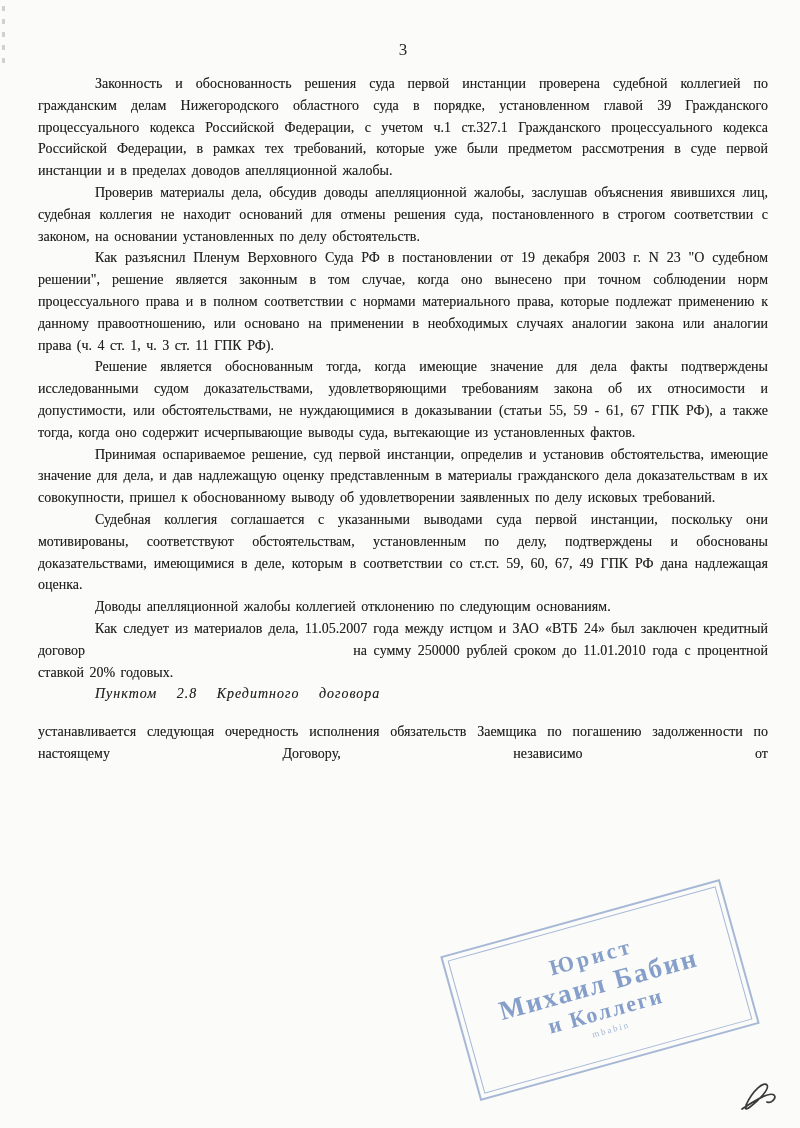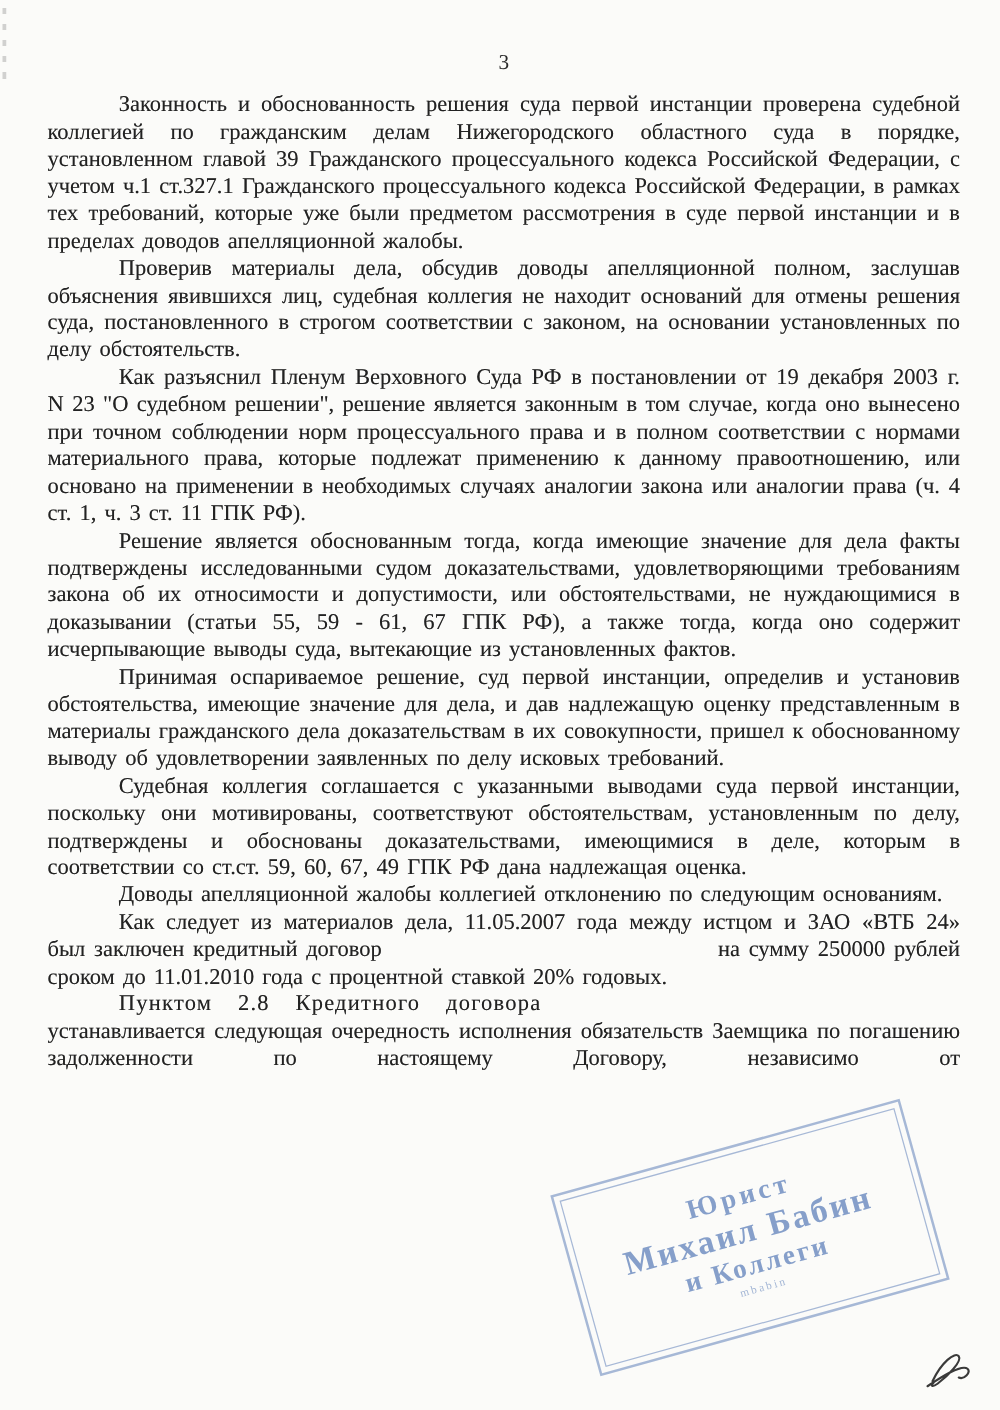--- a/index.html
+++ b/index.html
@@ -24,36 +24,37 @@
   }
   .page-number {
     text-align: center;
     font-size: 17px;
     line-height: 20px;
     margin-bottom: 13px;
     color: #2a2a2a;
   }
   .para {
     margin: 0;
-    font-size: 18px;
+    font-size: 14px;
     line-height: 21.8px;
     text-align: justify;
     text-indent: 57px;
     word-spacing: 2px;
     text-shadow: 0 0 0.5px rgba(40,40,40,0.45);
   }
-  .para.no-indent { text-indent: 0; }
+  .para.no-indent { text-indent: 0; margin-top: 16px; }
   .gap {
     display: inline-block;
     width: 255px;
     height: 1px;
   }
   .clause-head .spread {
     word-spacing: 15px;
     letter-spacing: 1px;
+    font-style: italic;
   }
   .cont { text-align-last: justify; }
   
   .stamp {
     position: absolute;
     left: 455px;
     top: 915px;
     width: 290px;
     height: 150px;
     transform: rotate(-15.5deg);
@@ -105,21 +106,21 @@
 <body>
 
 <div class="page">
 
   <div class="scan-artifact"></div>
 
   <div class="content">
     <div class="page-number">3</div>
 
     <p class="para">Законность и обоснованность решения суда первой инстанции проверена судебной коллегией по гражданским делам Нижегородского областного суда в порядке, установленном главой 39 Гражданского процессуального кодекса Российской Федерации, с учетом ч.1 ст.327.1 Гражданского процессуального кодекса Российской Федерации, в рамках тех требований, которые уже были предметом рассмотрения в суде первой инстанции и в пределах доводов апелляционной жалобы.</p>
-    <p class="para">Проверив материалы дела, обсудив доводы апелляционной полном, заслушав объяснения явившихся лиц, судебная коллегия не находит оснований для отмены решения суда, постановленного в строгом соответствии с законом, на основании установленных по делу обстоятельств.</p>
+    <p class="para">Проверив материалы дела, обсудив доводы апелляционной жалобы, заслушав объяснения явившихся лиц, судебная коллегия не находит оснований для отмены решения суда, постановленного в строгом соответствии с законом, на основании установленных по делу обстоятельств.</p>
     <p class="para">Как разъяснил Пленум Верховного Суда РФ в постановлении от 19 декабря 2003 г. N 23 "О судебном решении", решение является законным в том случае, когда оно вынесено при точном соблюдении норм процессуального права и в полном соответствии с нормами материального права, которые подлежат применению к данному правоотношению, или основано на применении в необходимых случаях аналогии закона или аналогии права (ч. 4 ст. 1, ч. 3 ст. 11 ГПК РФ).</p>
     <p class="para">Решение является обоснованным тогда, когда имеющие значение для дела факты подтверждены исследованными судом доказательствами, удовлетворяющими требованиям закона об их относимости и допустимости, или обстоятельствами, не нуждающимися в доказывании (статьи 55, 59 - 61, 67 ГПК РФ), а также тогда, когда оно содержит исчерпывающие выводы суда, вытекающие из установленных фактов.</p>
     <p class="para">Принимая оспариваемое решение, суд первой инстанции, определив и установив обстоятельства, имеющие значение для дела, и дав надлежащую оценку представленным в материалы гражданского дела доказательствам в их совокупности, пришел к обоснованному выводу об удовлетворении заявленных по делу исковых требований.</p>
     <p class="para">Судебная коллегия соглашается с указанными выводами суда первой инстанции, поскольку они мотивированы, соответствуют обстоятельствам, установленным по делу, подтверждены и обоснованы доказательствами, имеющимися в деле, которым в соответствии со ст.ст. 59, 60, 67, 49 ГПК РФ дана надлежащая оценка.</p>
     <p class="para">Доводы апелляционной жалобы коллегией отклонению по следующим основаниям.</p>
 
     <p class="para">
       <span>Как следует из материалов дела, 11.05.2007 года между истцом и ЗАО «ВТБ 24» был заключен кредитный договор</span>
       <span class="gap"></span>
       <span>на сумму 250000 рублей сроком до 11.01.2010 года с процентной ставкой 20% годовых.</span>

